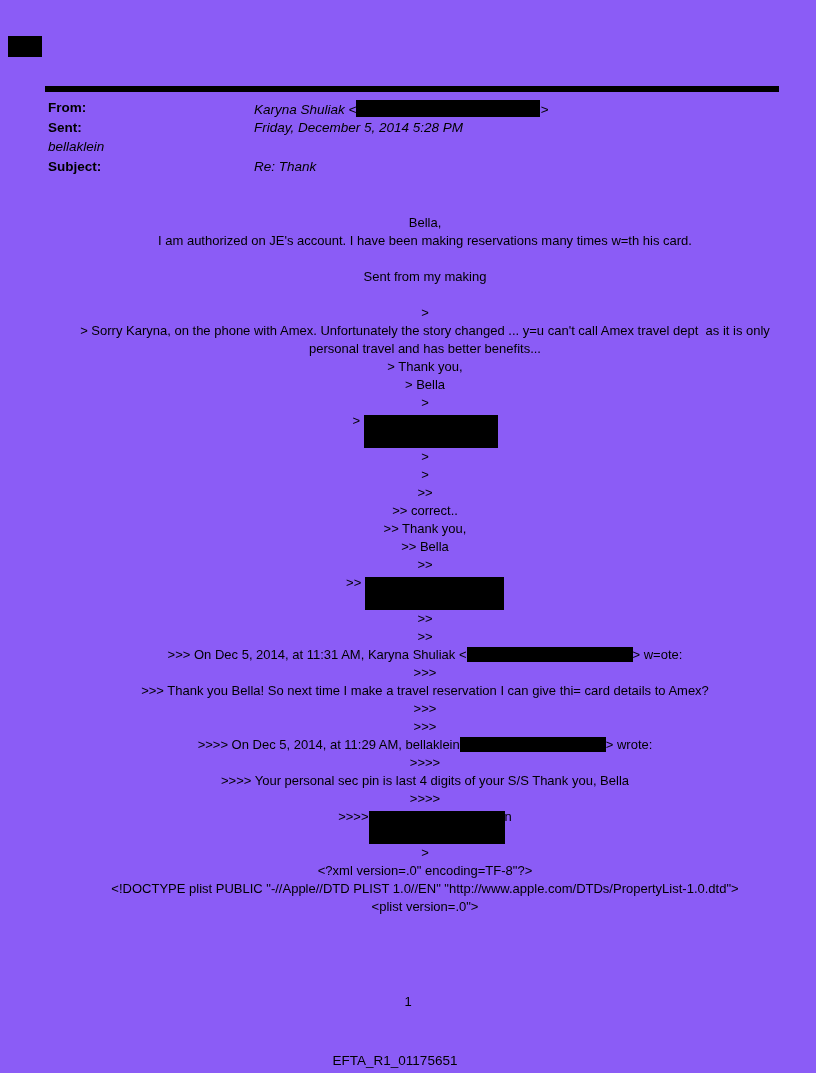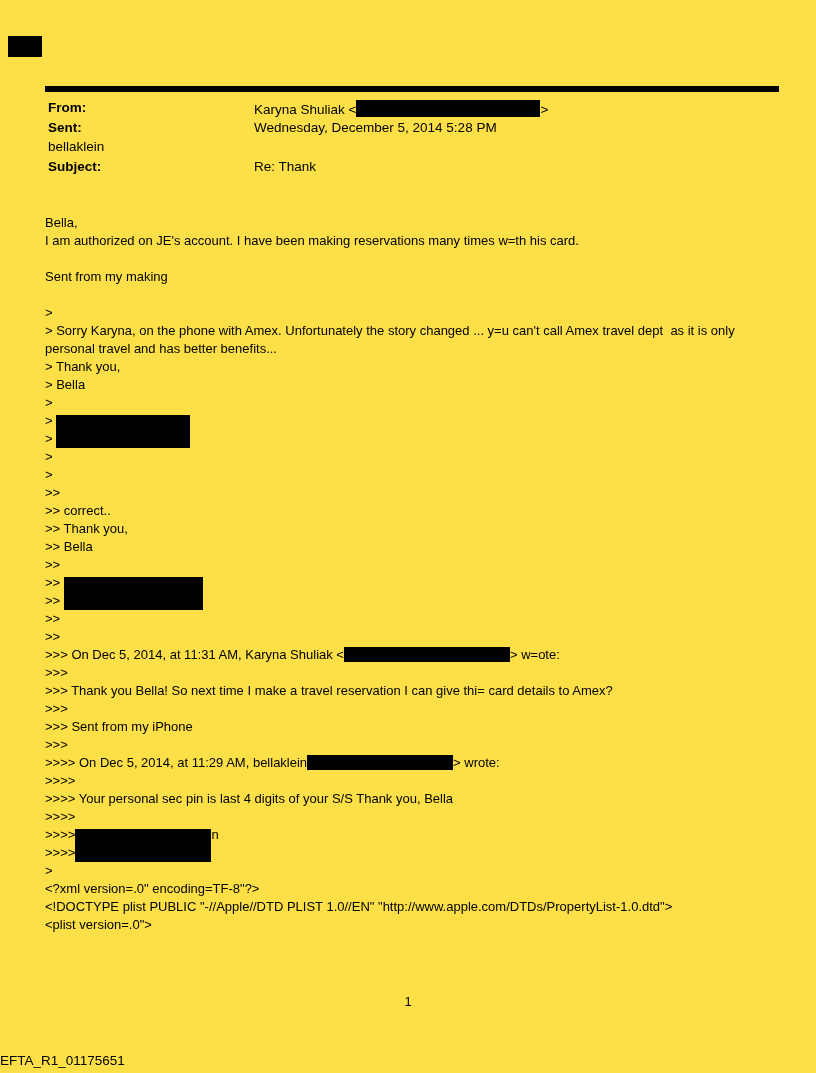--- a/index.html
+++ b/index.html
@@ -1,20 +1,20 @@
 <!DOCTYPE html>
 <html><head>
 <meta charset="utf-8">
 <style>
   html, body { margin: 0; padding: 0; background: #ffffff; }
   .page {
     position: relative;
     width: 816px;
     height: 1073px;
-    background: #fde047;
+    background: #8b5cf6;
     overflow: hidden;
     color: #000000;
     font-family: "Liberation Sans", "DejaVu Sans", sans-serif;
   }
   .stamp {
     position: absolute;
     left: 8px; top: 36px;
     width: 34px; height: 21px;
     background: #000000;
   }
@@ -24,64 +24,65 @@
     width: 734px; height: 6px;
     background: #000000;
   }
   .header {
     position: absolute;
     left: 48px; top: 100px;
     font-size: 13.5px;
   }
   .hrow { display: flex; height: 19.6px; }
   .hlabel { font-weight: bold; width: 206px; white-space: pre; }
-  .hvalue { white-space: pre; }
+  .hvalue { white-space: pre; font-style: italic; }
   .emailbody {
     position: absolute;
     left: 45px; top: 214px;
     font-size: 13px;
     line-height: 18px;
     width: 760px;
+    text-align: center;
   }
   .bline { height: 18px; white-space: pre; }
   .redact {
     display: inline-block;
     background: #000000;
     vertical-align: -3px;
   }
   .redact.tall { vertical-align: -4px; }
   .pagenum {
     position: absolute;
     left: 45px; top: 994px;
     width: 726px;
     text-align: center;
     font-size: 13px;
   }
   .bates {
     position: absolute;
     left: 0; top: 1053px;
     width: 790px;
-    text-align: left;
+    text-align: center;
     font-size: 13.5px;
   }
 </style>
 </head>
 <body>
 
 <div class="page">
   <div class="stamp"></div>
   <div class="rule"></div>
   <div class="header" id="header-rows">
       <div class="hrow">
         <span class="hlabel">From:</span>
         <span class="hvalue"><span>Karyna Shuliak &lt;</span><span class="redact" style="width: 184px; height: 17px;"></span><span>&gt;</span></span>
       </div>
       <div class="hrow">
         <span class="hlabel">Sent:</span>
-        <span class="hvalue"><span>Wednesday, December 5, 2014 5:28 PM</span></span>
+        <span class="hvalue"><span>Friday, December 5, 2014 5:28 PM</span></span>
       </div>
       <div class="hrow">
         <span class="hvalue"><span>bellaklein</span></span>
       </div>
       <div class="hrow">
         <span class="hlabel">Subject:</span>
         <span class="hvalue"><span>Re: Thank</span></span>
       </div>
     </div>
   <div class="emailbody" id="body-lines">
@@ -106,21 +107,20 @@
       <div class="bline"><span>&gt;&gt; Bella</span></div>
       <div class="bline"><span>&gt;&gt;</span></div>
       <div class="bline"><span>&gt;&gt; </span><span class="redact tall" style="width: 139px; height: 33px; margin-bottom: -19px;"></span></div>
       <div class="bline"><span>&gt;&gt;</span></div>
       <div class="bline"><span>&gt;&gt;</span></div>
       <div class="bline"><span>&gt;&gt;</span></div>
       <div class="bline"><span>&gt;&gt;&gt; On Dec 5, 2014, at 11:31 AM, Karyna Shuliak &lt;</span><span class="redact" style="width: 166px; height: 15px;"></span><span>&gt; w=ote:</span></div>
       <div class="bline"><span>&gt;&gt;&gt;</span></div>
       <div class="bline"><span>&gt;&gt;&gt; Thank you Bella! So next time I make a travel reservation I can give thi= card details to Amex?</span></div>
       <div class="bline"><span>&gt;&gt;&gt;</span></div>
-      <div class="bline"><span>&gt;&gt;&gt; Sent from my iPhone</span></div>
       <div class="bline"><span>&gt;&gt;&gt;</span></div>
       <div class="bline"><span>&gt;&gt;&gt;&gt; On Dec 5, 2014, at 11:29 AM, bellaklein</span><span class="redact" style="width: 146px; height: 15px;"></span><span>&gt; wrote:</span></div>
       <div class="bline"><span>&gt;&gt;&gt;&gt;</span></div>
       <div class="bline"><span>&gt;&gt;&gt;&gt; Your personal sec pin is last 4 digits of your S/S Thank you, Bella</span></div>
       <div class="bline"><span>&gt;&gt;&gt;&gt;</span></div>
       <div class="bline"><span>&gt;&gt;&gt;&gt;</span><span class="redact tall" style="width: 136px; height: 33px; margin-bottom: -19px;"></span><span>n</span></div>
       <div class="bline"><span>&gt;&gt;&gt;&gt;</span></div>
       <div class="bline"><span>&gt;</span></div>
       <div class="bline"><span>&lt;?xml version=.0" encoding=TF-8"?&gt;</span></div>
       <div class="bline"><span>&lt;!DOCTYPE plist PUBLIC "-//Apple//DTD PLIST 1.0//EN" "http://www.apple.com/DTDs/PropertyList-1.0.dtd"&gt;</span></div>

